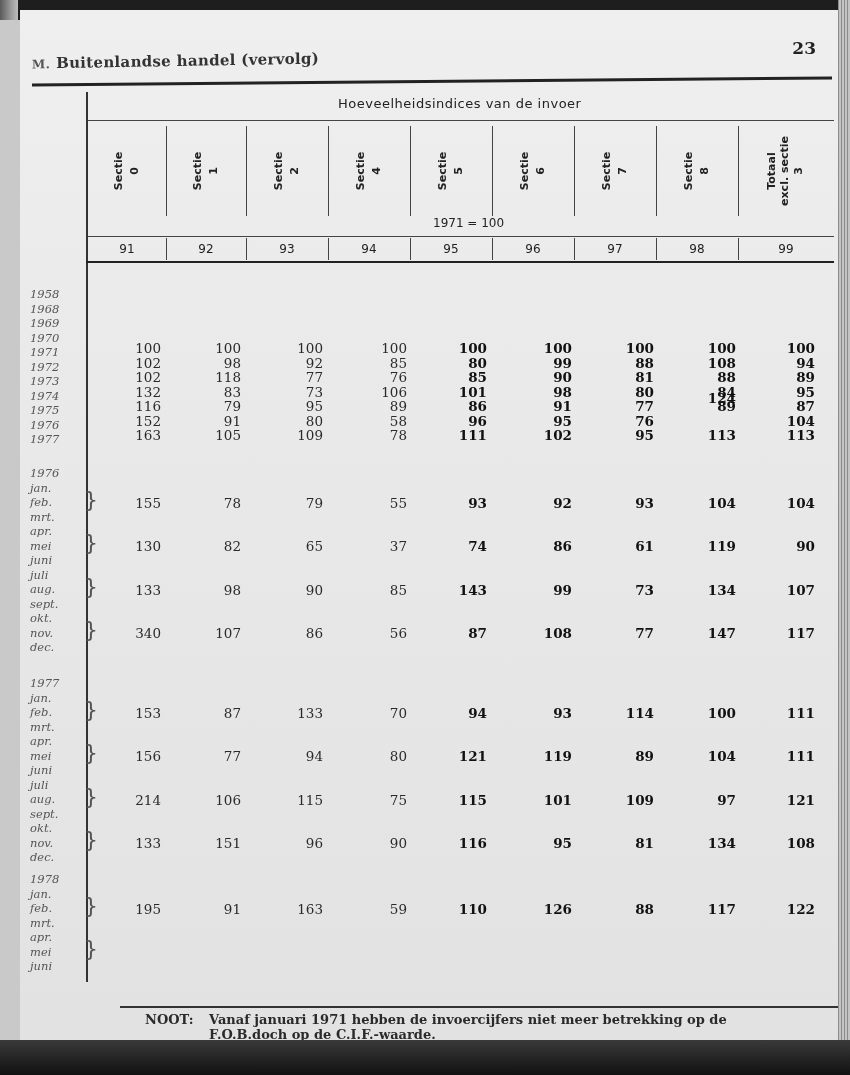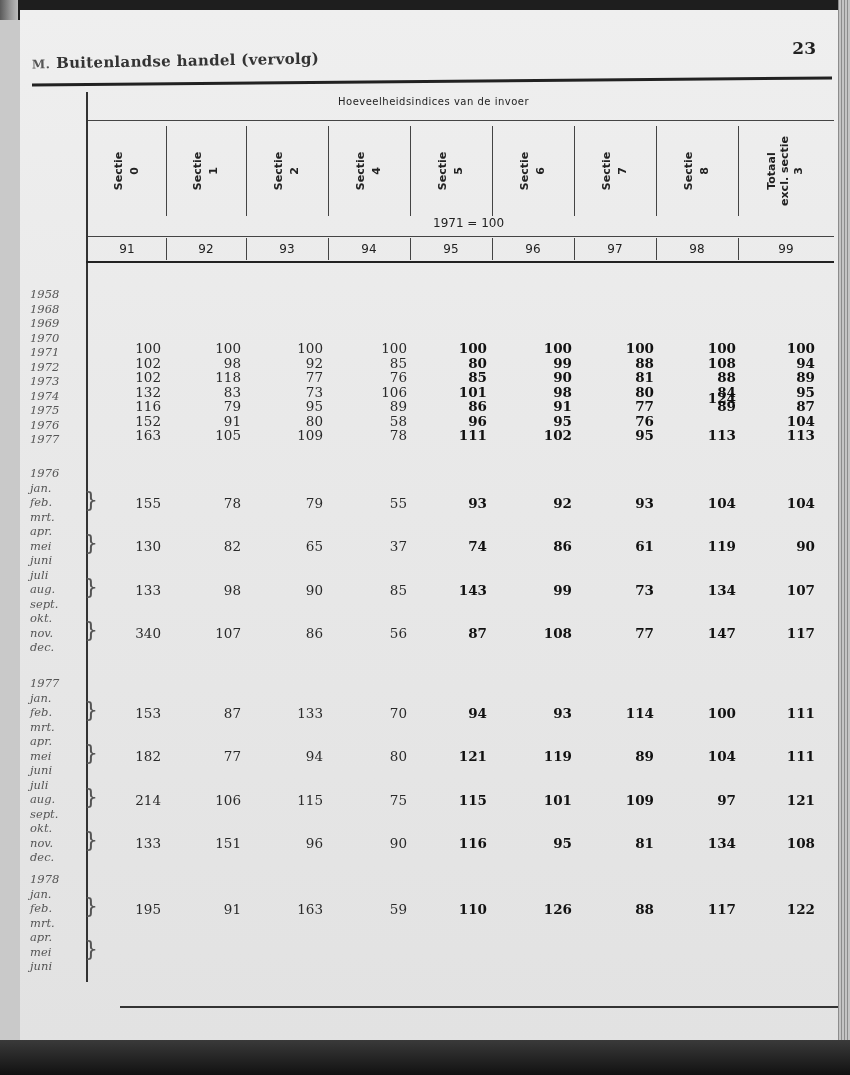--- a/index.html
+++ b/index.html
@@ -43,21 +43,21 @@
   .rule-top {
     position:absolute; left:12px; top:70px; width:800px; height:3px;
     background:#222; transform:rotate(-0.5deg);
   }
   .table-frame {
     position:absolute; left:66px; top:82px; width:748px; height:890px;
     border-left:2px solid #333;
   }
   .group-title {
     position:absolute; left:250px; top:4px;
-    font-family:"DejaVu Sans", sans-serif; font-size:10px; color:#222;
+    font-family:"DejaVu Sans", sans-serif; font-size:13px; color:#222;
     letter-spacing:0.5px;
   }
   .group-rule {
     position:absolute; left:0; top:28px; width:746px; height:1px; background:#444;
   }
   .col-head {
     position:absolute; top:34px; height:90px;
     border-right:1px solid #444;
     display:flex; align-items:center; justify-content:center;
   }
@@ -354,21 +354,21 @@
         <div class="brace" style="left: 64px; top: 819px;">}</div>
         <div class="cell" style="left: 97px; top: 694.5px;">153</div>
         <div class="cell" style="left: 177px; top: 694.5px;">87</div>
         <div class="cell" style="left: 259px; top: 694.5px;">133</div>
         <div class="cell" style="left: 343px; top: 694.5px;">70</div>
         <div class="cell dark" style="left: 423px; top: 694.5px;">94</div>
         <div class="cell dark" style="left: 508px; top: 694.5px;">93</div>
         <div class="cell dark" style="left: 590px; top: 694.5px;">114</div>
         <div class="cell dark" style="left: 672px; top: 694.5px;">100</div>
         <div class="cell dark" style="left: 751px; top: 694.5px;">111</div>
-        <div class="cell" style="left: 97px; top: 738px;">182</div>
+        <div class="cell" style="left: 97px; top: 738px;">156</div>
         <div class="cell" style="left: 177px; top: 738px;">77</div>
         <div class="cell" style="left: 259px; top: 738px;">94</div>
         <div class="cell" style="left: 343px; top: 738px;">80</div>
         <div class="cell dark" style="left: 423px; top: 738px;">121</div>
         <div class="cell dark" style="left: 508px; top: 738px;">119</div>
         <div class="cell dark" style="left: 590px; top: 738px;">89</div>
         <div class="cell dark" style="left: 672px; top: 738px;">104</div>
         <div class="cell dark" style="left: 751px; top: 738px;">111</div>
         <div class="cell" style="left: 97px; top: 781.5px;">214</div>
         <div class="cell" style="left: 177px; top: 781.5px;">106</div>
@@ -407,16 +407,20 @@
         <div class="cell" style="left: 343px; top: 890.5px;">59</div>
         <div class="cell dark" style="left: 423px; top: 890.5px;">110</div>
         <div class="cell dark" style="left: 508px; top: 890.5px;">126</div>
         <div class="cell dark" style="left: 590px; top: 890.5px;">88</div>
         <div class="cell dark" style="left: 672px; top: 890.5px;">117</div>
         <div class="cell dark" style="left: 751px; top: 890.5px;">122</div>
       </div>
     </div>
 
   <div class="note-rule"></div>
+  <div class="note">
+    <span class="note-label">NOOT:</span>
+    <div class="note-body">Vanaf januari 1971 hebben de invoercijfers niet meer betrekking op de F.O.B.doch op de C.I.F.-waarde.</div>
+  </div>
 </div>
 
 <div class="right-edge"></div>
 <div class="bottom-shadow"></div>
 
 </body></html>

